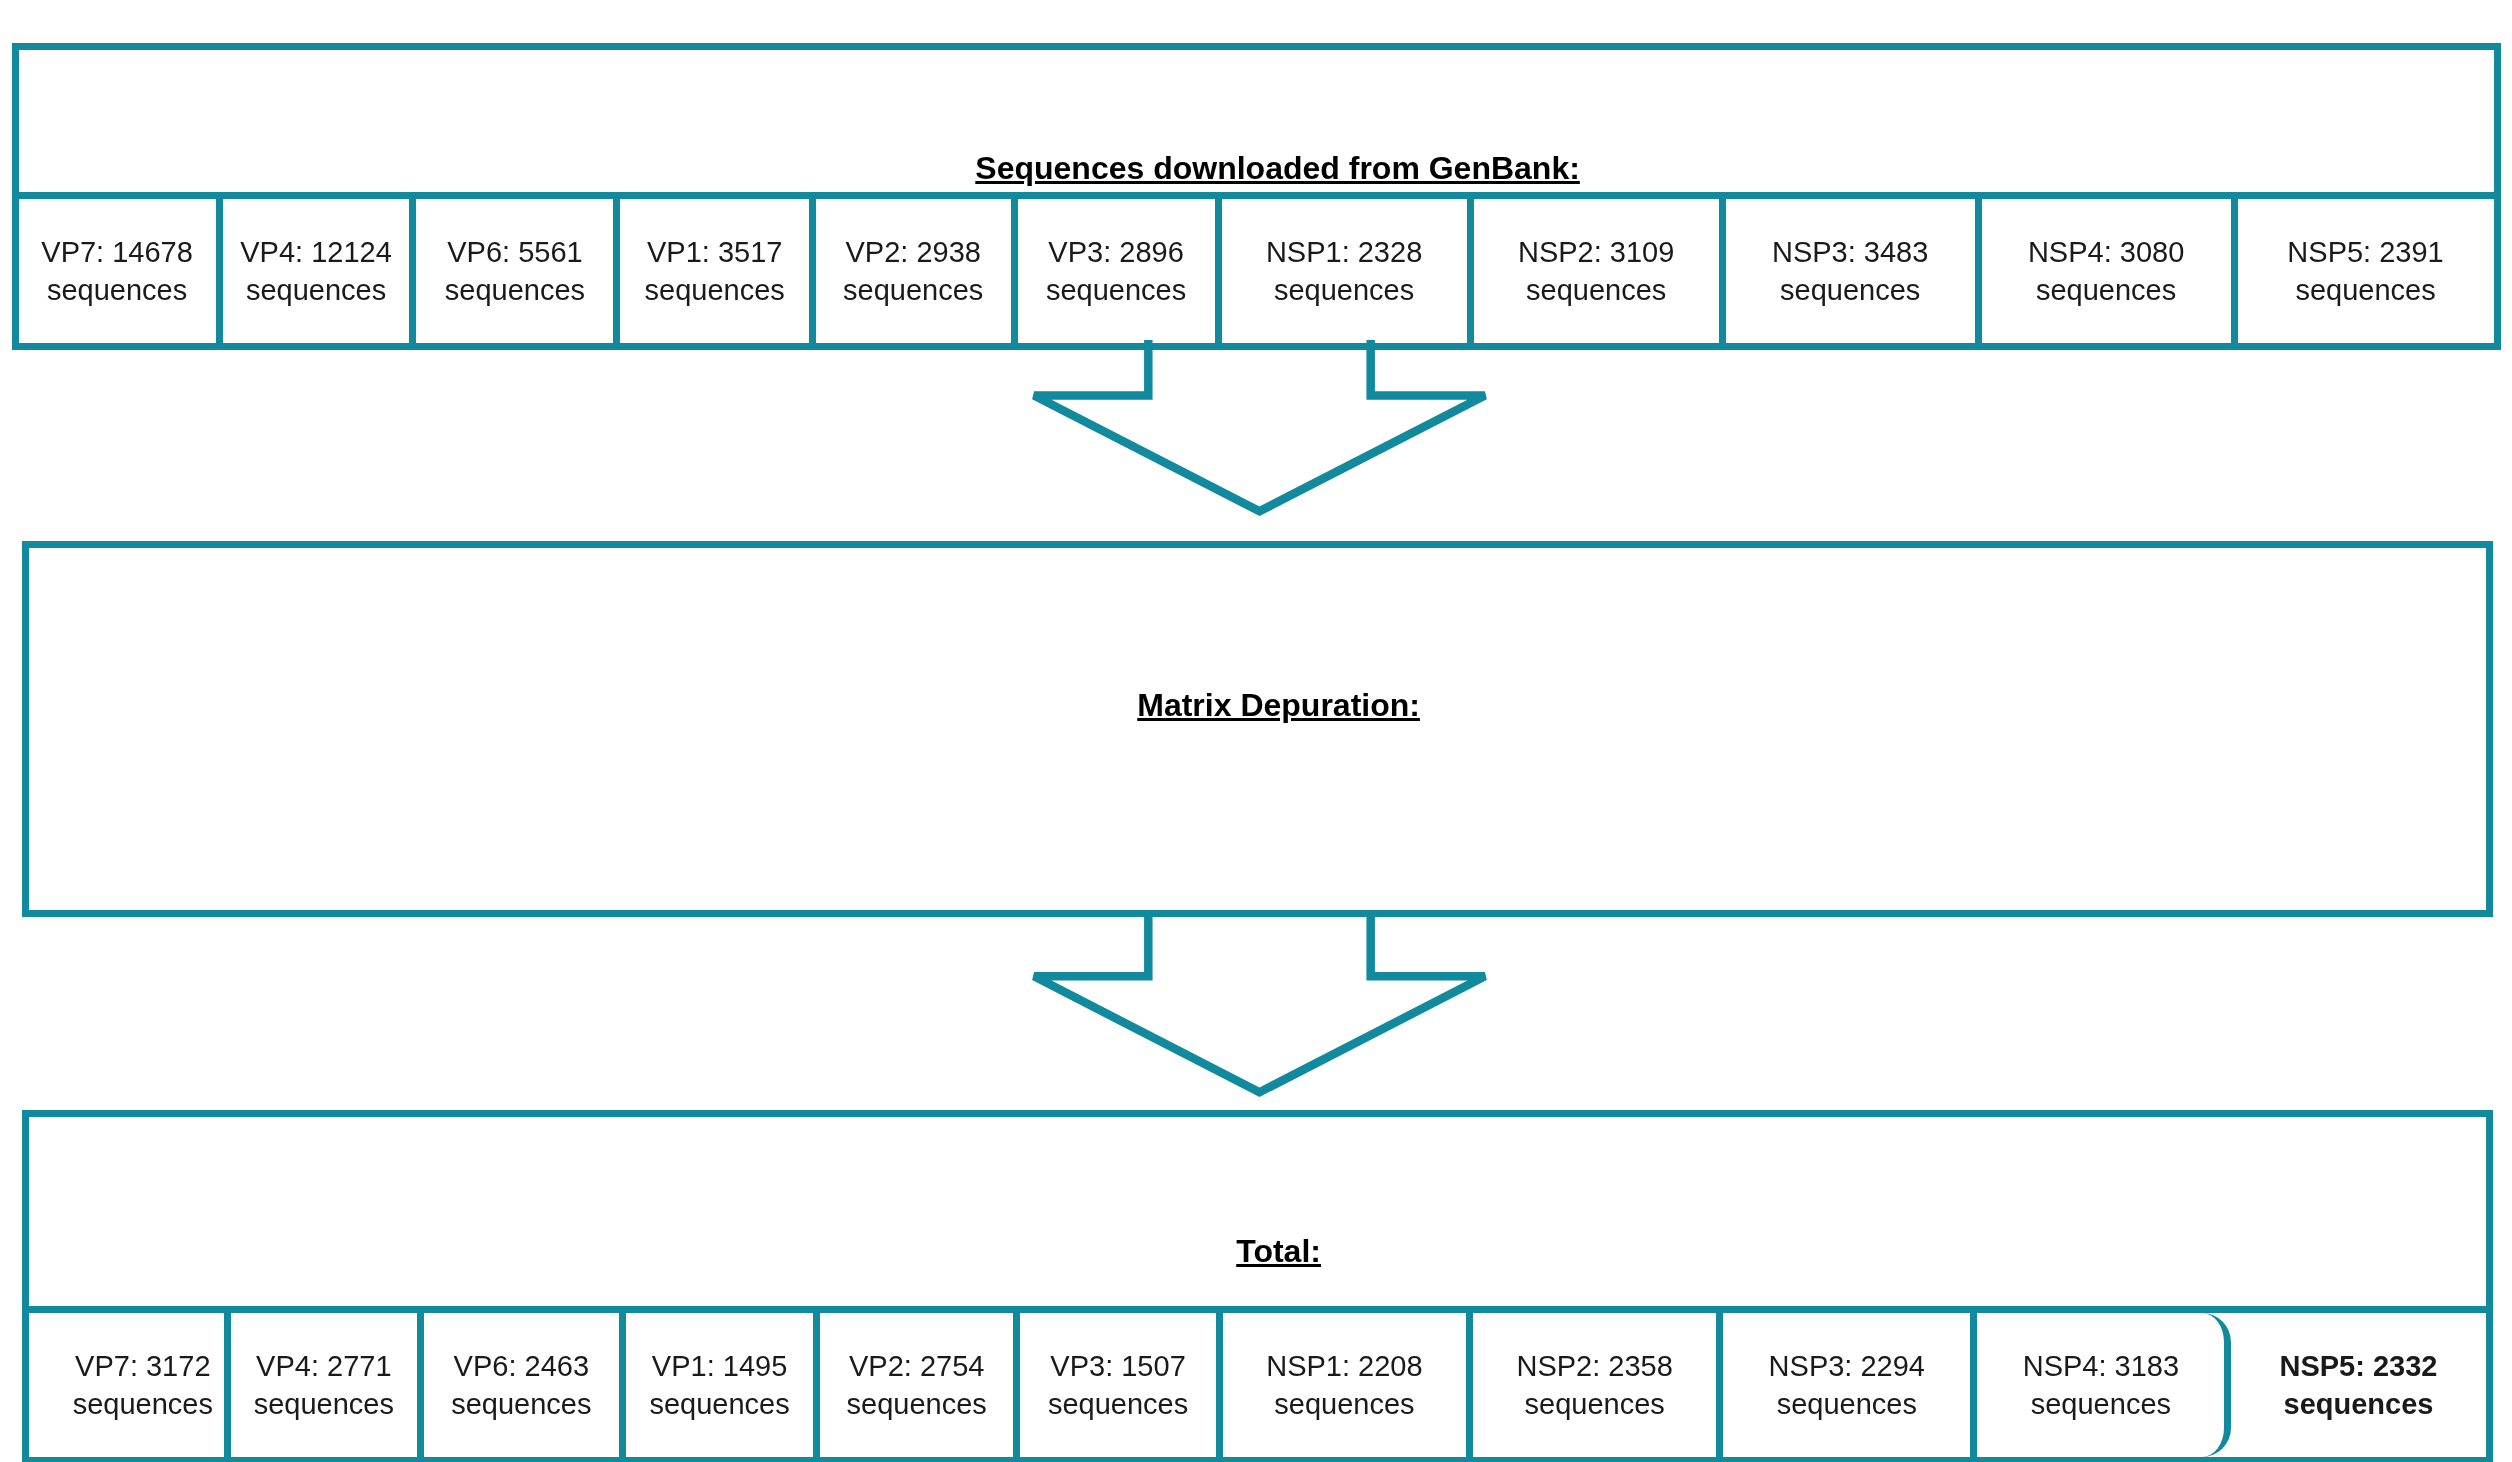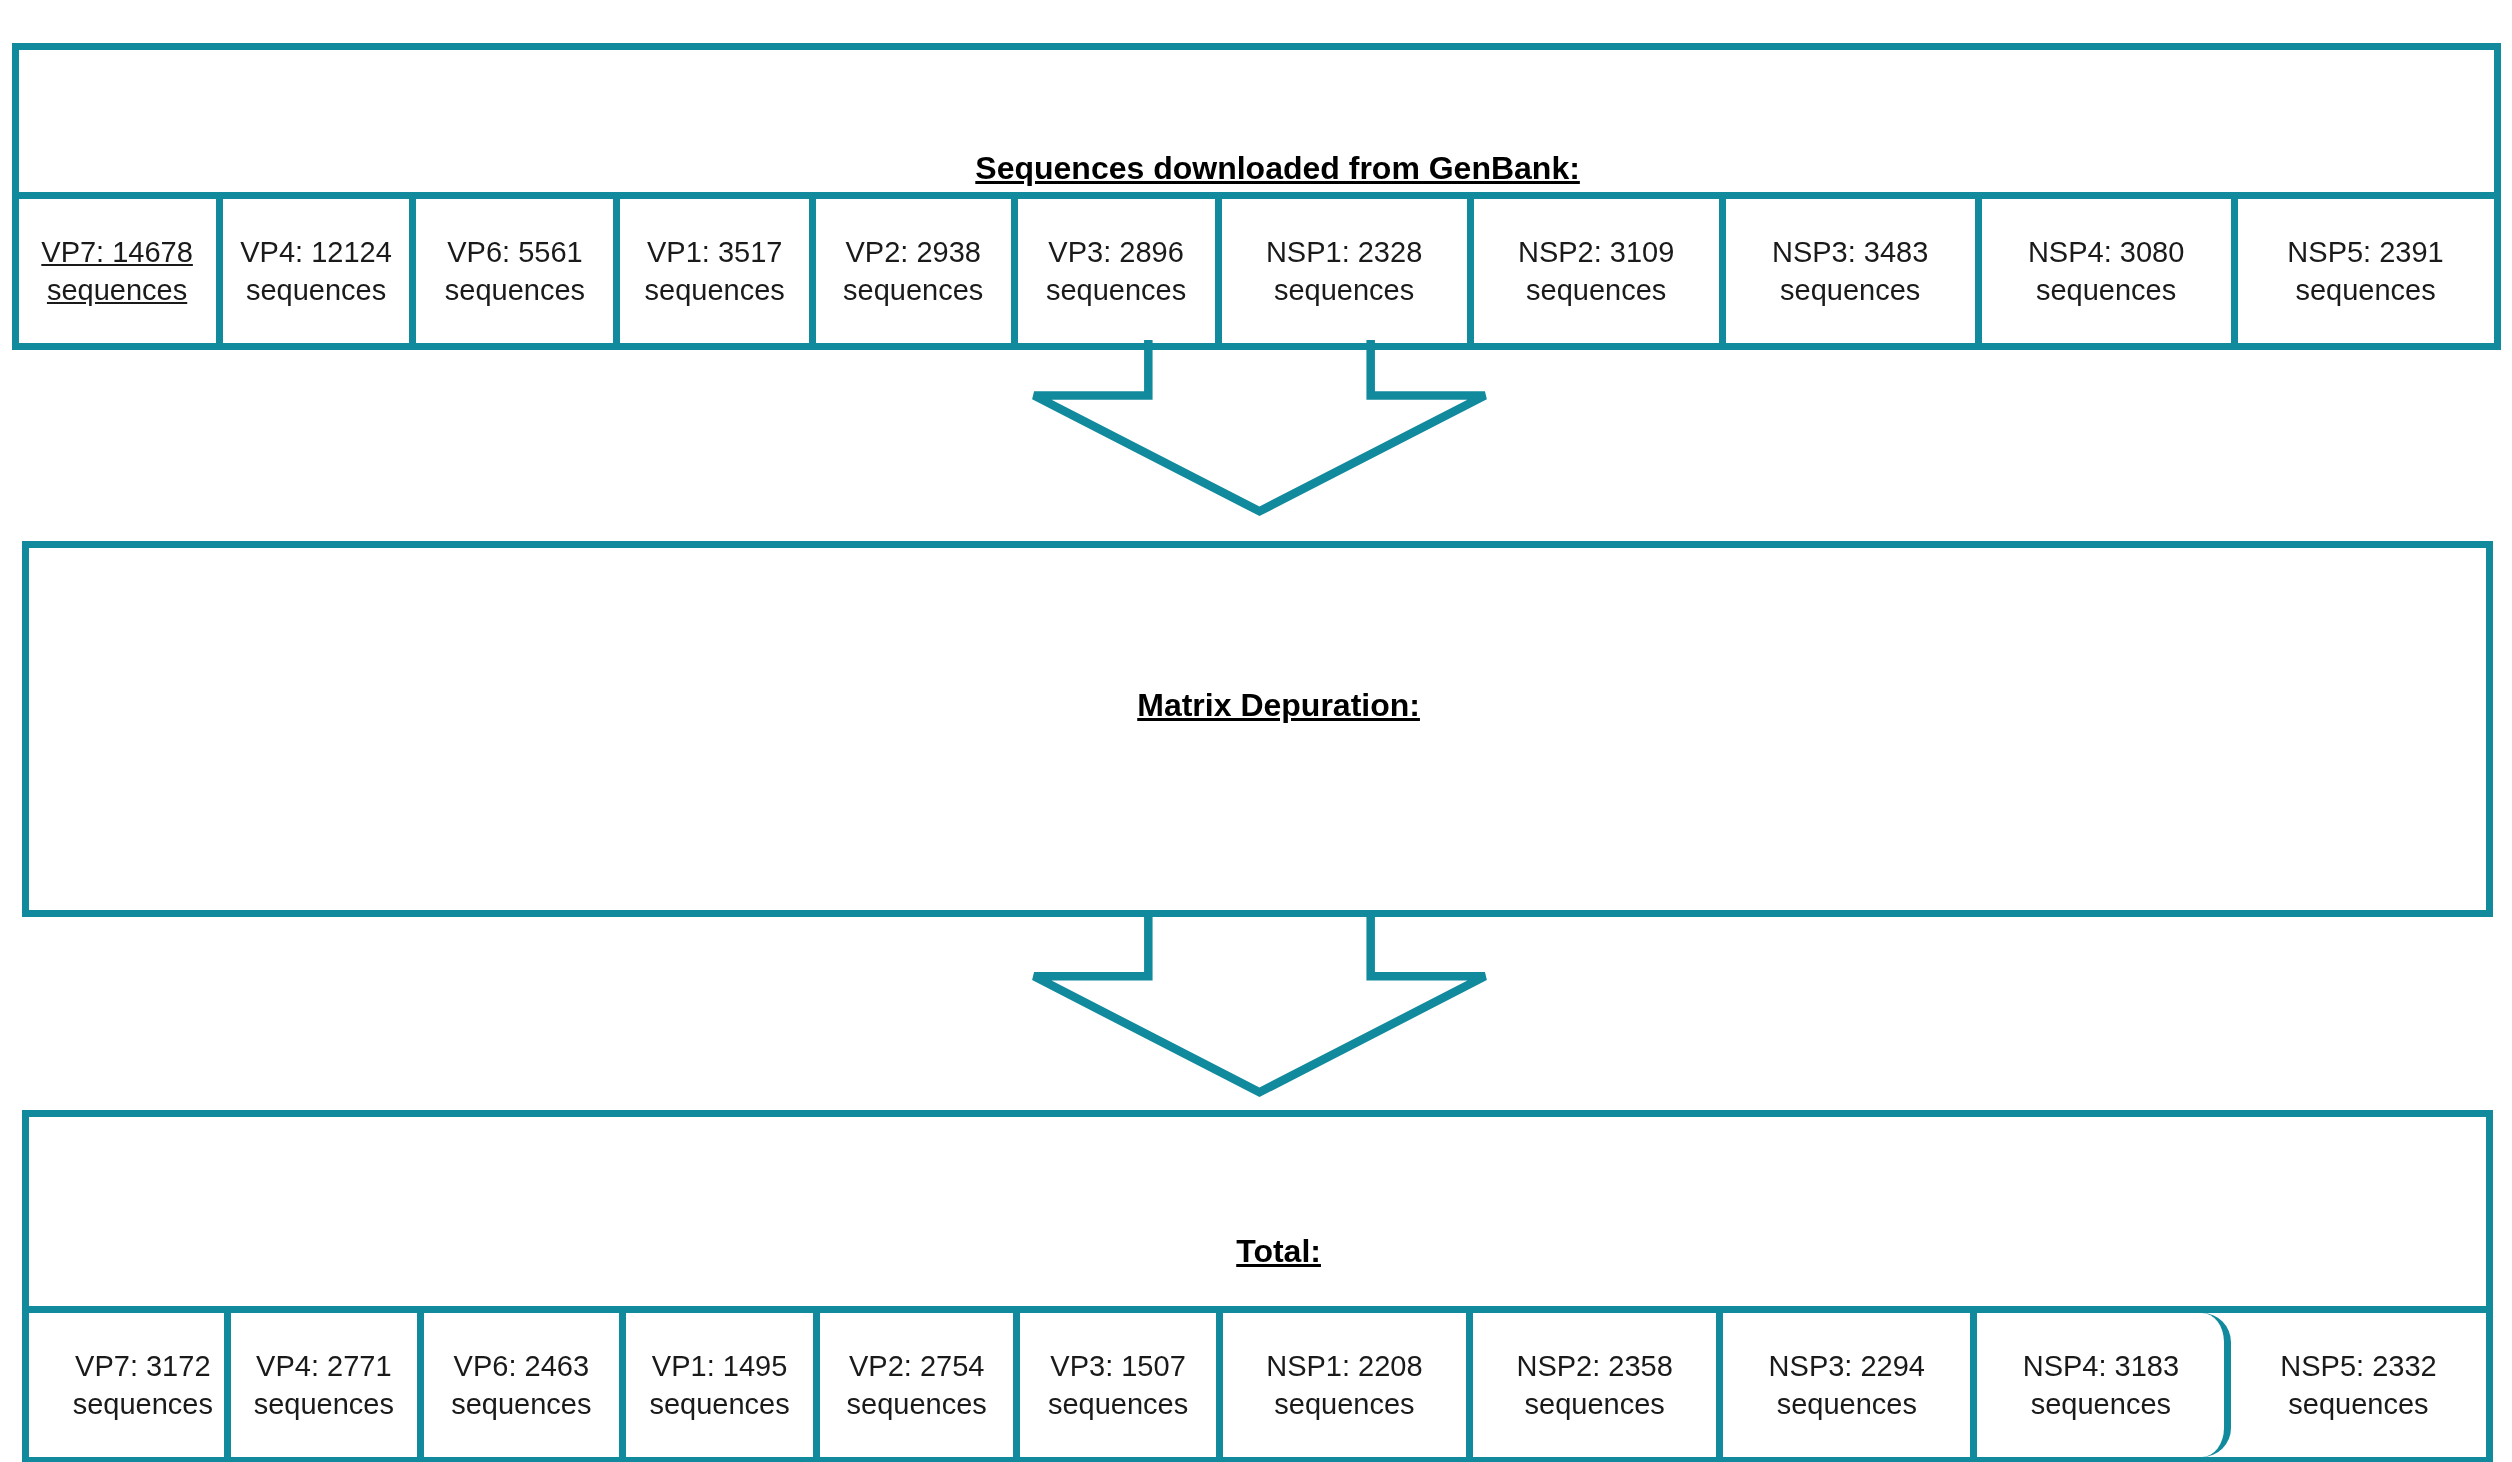--- a/index.html
+++ b/index.html
@@ -128,21 +128,21 @@
   .arrow svg { display: block; width: 100%; height: 100%; }
 </style>
 </head>
 <body>
 
 <div class="canvas">
 
   <div class="flow-box" id="top-box">
     <div class="box-header">Sequences downloaded from GenBank:</div>
     <div class="cell-row" id="top-cells">
-        <div class="cell" style="flex: 0 0 8.24193%; text-decoration: underline;">
+        <div class="cell" style="flex: 0 0 8.24193%;">
           <span class="cell-label">VP7: 14678</span>
           <span class="cell-unit">sequences</span>
         </div>
         <div class="cell" style="flex: 0 0 7.83453%;">
           <span class="cell-label">VP4: 12124</span>
           <span class="cell-unit">sequences</span>
         </div>
         <div class="cell" style="flex: 0 0 8.24193%;">
           <span class="cell-label">VP6: 5561</span>
           <span class="cell-unit">sequences</span>
@@ -234,21 +234,21 @@
           <span class="cell-unit">sequences</span>
         </div>
         <div class="cell" style="flex: 0 0 10.3416%;">
           <span class="cell-label">NSP3: 2294</span>
           <span class="cell-unit">sequences</span>
         </div>
         <div class="cell" style="flex: 0 0 10.3416%; border-radius: 29px;">
           <span class="cell-label">NSP4: 3183</span>
           <span class="cell-unit">sequences</span>
         </div>
-        <div class="cell" style="flex: 0 0 10.3416%;">
+        <div class="cell" style="flex: 0 0 10.3416%; font-weight: bold;">
           <span class="cell-label">NSP5: 2332</span>
           <span class="cell-unit">sequences</span>
         </div>
       </div>
   </div>
 
 </div>
 
 
 </body></html>

